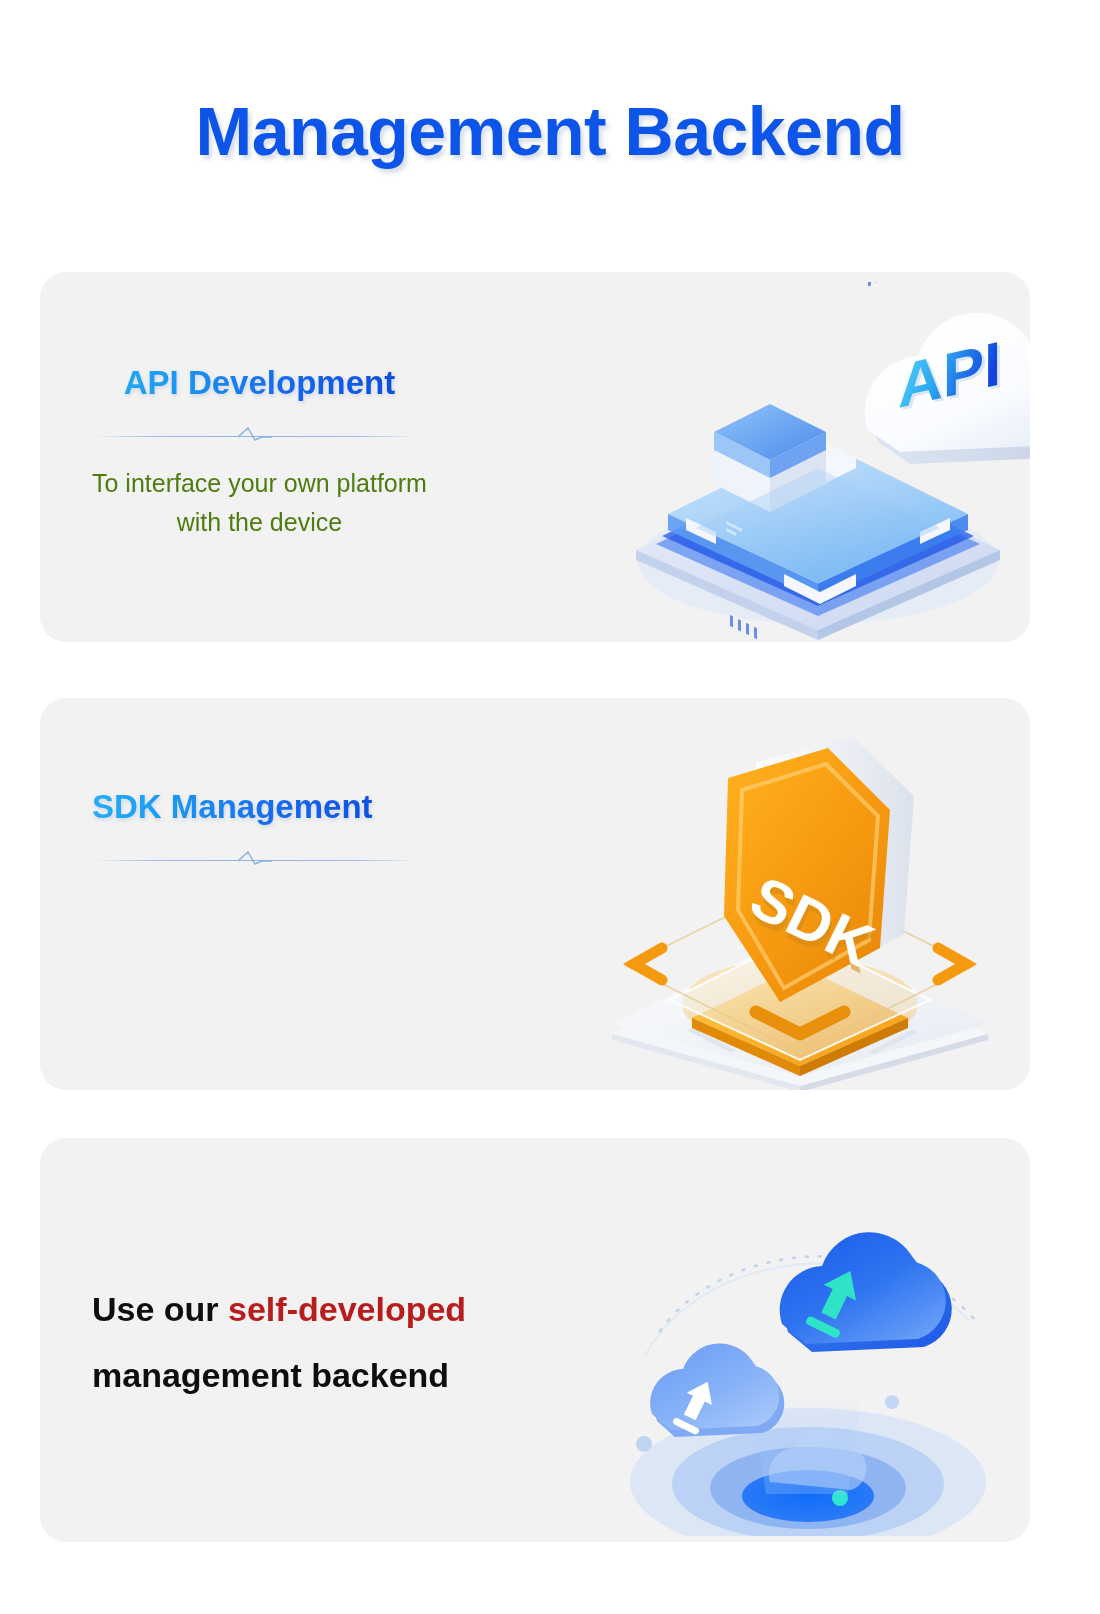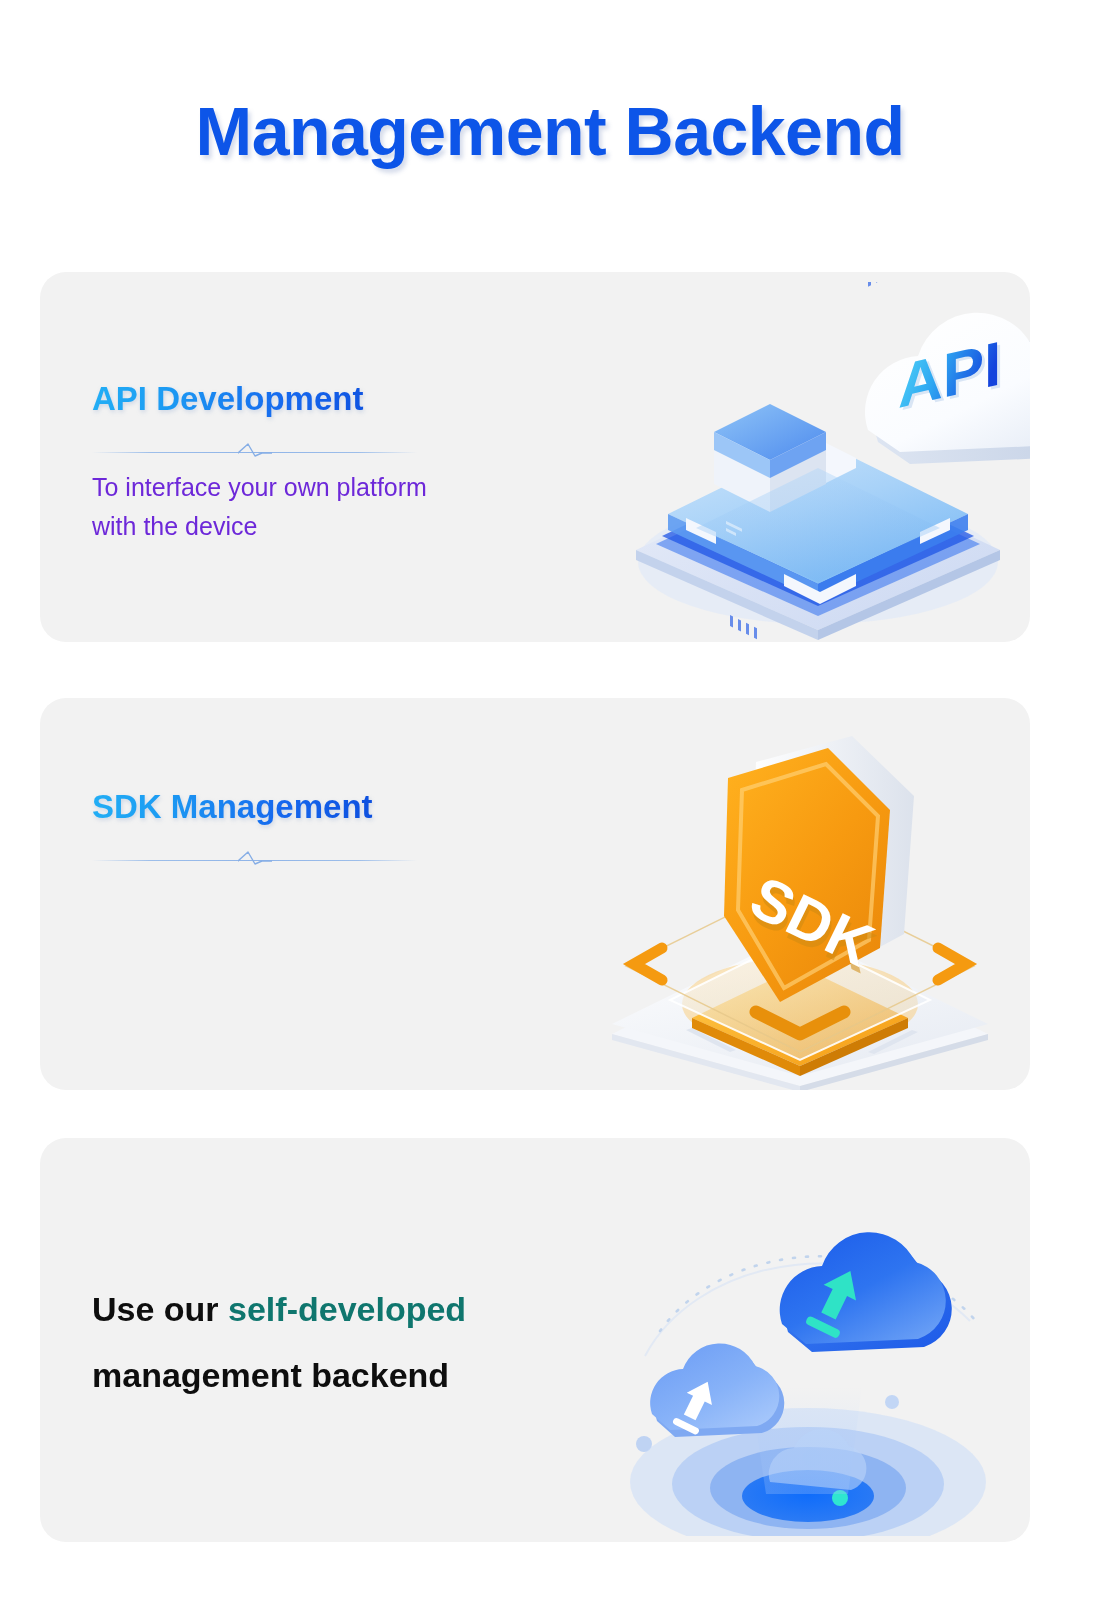--- a/index.html
+++ b/index.html
@@ -29,52 +29,52 @@
     background:#F2F2F2;
     border-radius:26px;
     overflow:hidden;
   }
   #card-1 { top:272px;  height:370px; }
   #card-2 { top:698px;  height:392px; }
   #card-3 { top:1138px; height:404px; }
 
   
   .text-block { position:absolute; left:52px; }
-  #card-1 .text-block { top:108px; }
+  #card-1 .text-block { top:92px;text-align:center; }
   #card-2 .text-block { top:90px; }
 
   .card-heading {
     font-size:33px; font-weight:bold; white-space:nowrap;
     background-image:linear-gradient(90deg,#22AEF5 0%,#1C9BF3 22%,#1668EE 58%,#0A45D8 100%);
     -webkit-background-clip:text; background-clip:text;
     color:transparent; -webkit-text-fill-color:transparent;
     filter:drop-shadow(1px 2px 2px rgba(120,150,200,0.30));
     line-height:1.15;
   }
 
   .divider { position:relative; width:325px; height:18px; margin-top:22px; }
   .divider .line {
     position:absolute; left:0; top:12px; width:325px; height:1px;
     background-image:linear-gradient(90deg,rgba(150,180,230,0) 0%,#9DBEEA 18%,#8FB4E8 50%,#9DBEEA 82%,rgba(150,180,230,0) 100%);
   }
   .divider .zig { position:absolute; left:146px; top:0; }
 
   .card-body {
-    margin-top:10px;
-    font-size:25px; color:#6d28d9; line-height:1.58;
+    margin-top:22px;
+    font-size:25px; color:#4d7c0f; line-height:1.58;
     white-space:pre-line;
   }
 
   
   #card-3 .text-block { left:52px; top:138px; }
   .bigline {
     font-size:34px; font-weight:bold; color:#0E0E0E;
     line-height:1.95; white-space:nowrap;
   }
-  .hl { color:#0f766e;margin-top:20px; }
+  .hl { color:#b91c1c;margin-top:20px; }
 
   
   .illo { position:absolute; }
   #illo-api { right:-8px;  top:10px;  width:470px; height:360px; }
   #illo-sdk { right:20px;  top:6px;   width:420px; height:390px; }
   #illo-cloud { right:30px; top:8px;  width:400px; height:390px; }
   .illo svg { display:block; width:100%; height:100%; }
 </style>
 </head>
 <body>

